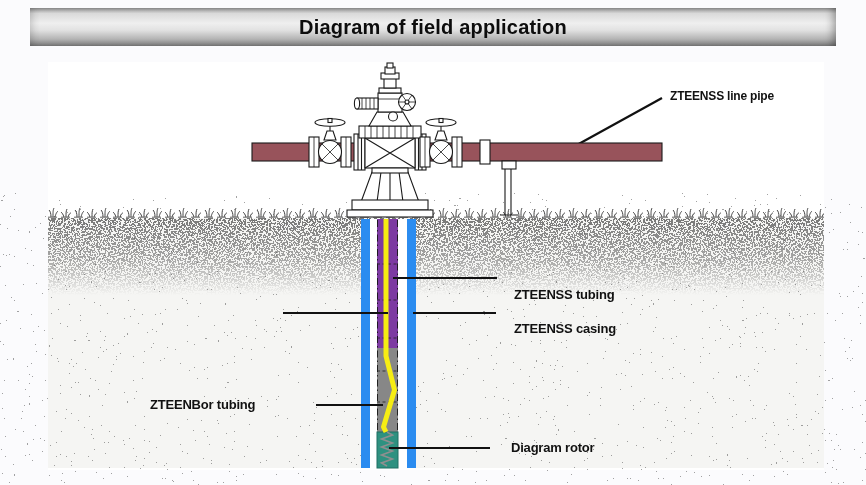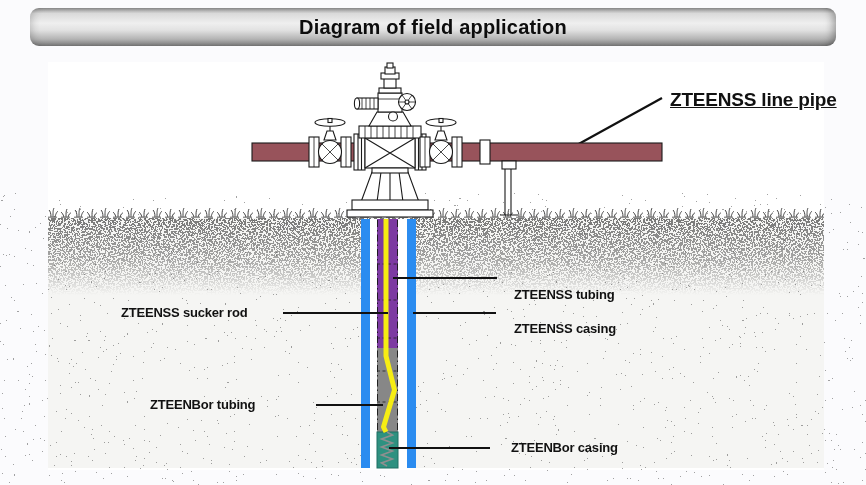--- a/index.html
+++ b/index.html
@@ -5,32 +5,32 @@
   html,body{margin:0;padding:0;}
   body{
     width:866px;height:485px;overflow:hidden;position:relative;
     background:#fbfbfd;
     font-family:"Liberation Sans", sans-serif;
   }
   .title-bar{
     position:absolute;left:30px;top:8px;width:806px;height:38px;
     background:linear-gradient(180deg,#8f8f8f 0%,#d9d9d9 14%,#efefef 40%,#e2e2e2 58%,#b3b3b3 82%,#787878 100%);
     box-shadow:inset -8px 0 8px -5px rgba(0,0,0,.35), inset 8px 0 8px -6px rgba(0,0,0,.2);
-    display:flex;align-items:center;justify-content:center;border-radius:9px;
+    display:flex;align-items:center;justify-content:center;
   }
   .title-bar span{
     font-size:20px;font-weight:bold;color:#0d0d0d;letter-spacing:.2px;
   }
   .canvas{position:absolute;left:0;top:0;width:866px;height:485px;}
   svg{position:absolute;left:0;top:0;}
   .lbl{
     position:absolute;font-weight:bold;color:#111;white-space:nowrap;
     font-size:13px;letter-spacing:-0.2px;
   }
-  .lbl.big{font-size:19px;text-decoration:underline;}
+  .lbl.big{font-size:12px;}
 </style>
 </head>
 <body>
 
 <div class="title-bar">
   <span>Diagram of field application</span>
 </div>
 
 <div class="canvas">
 <svg width="866" height="485" viewBox="0 0 866 485">
@@ -184,16 +184,15 @@
       <rect x="381" y="73" width="18" height="6"></rect>
       <rect x="385" y="67" width="10" height="7"></rect>
       <rect x="387" y="63" width="6" height="5"></rect>
     </g>
   </g>
 </svg>
 
 <div class="lbl big" style="left:670px;top:89px">ZTEENSS line pipe</div>
 <div class="lbl" style="left:514px;top:287px">ZTEENSS tubing</div>
 <div class="lbl" style="left:514px;top:321px">ZTEENSS casing</div>
-<div class="lbl" style="left:121px;top:305px">ZTEENSS sucker rod</div>
 <div class="lbl" style="left:150px;top:397px">ZTEENBor tubing</div>
-<div class="lbl" style="left:511px;top:440px">ZTEENBor casing</div>
+<div class="lbl" style="left:511px;top:440px">Diagram rotor</div>
 </div>
 
 </body></html>

